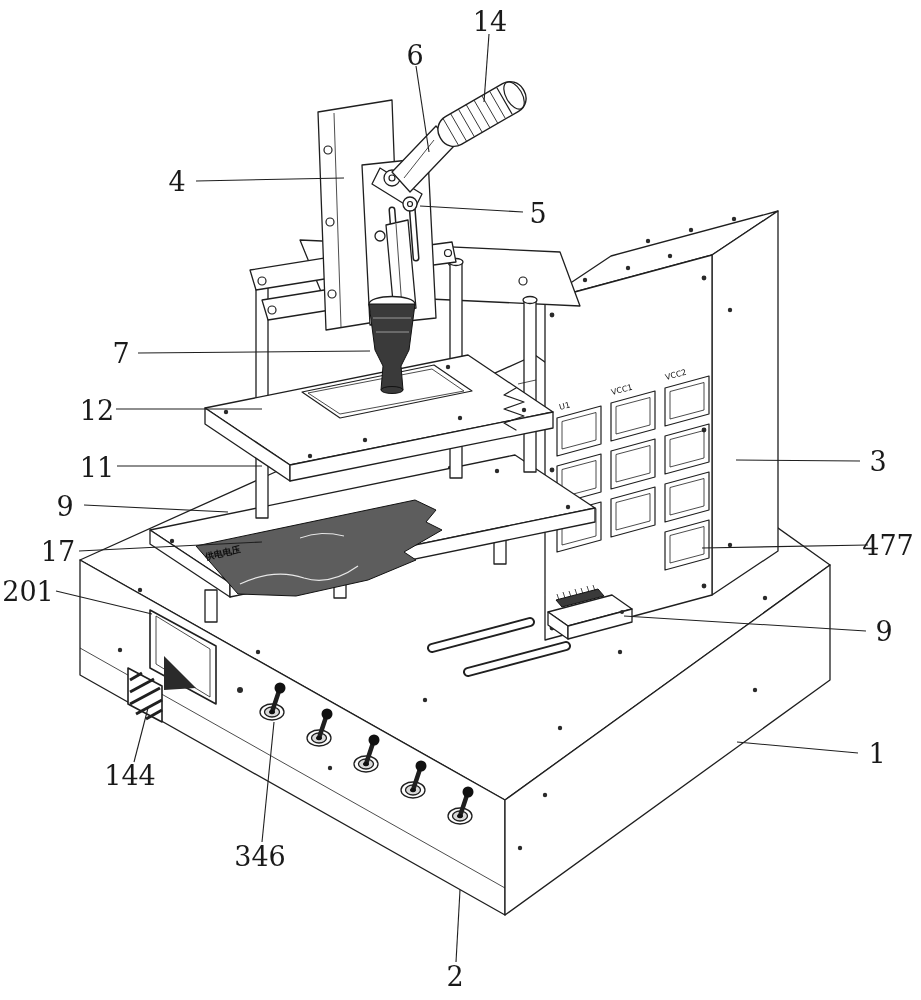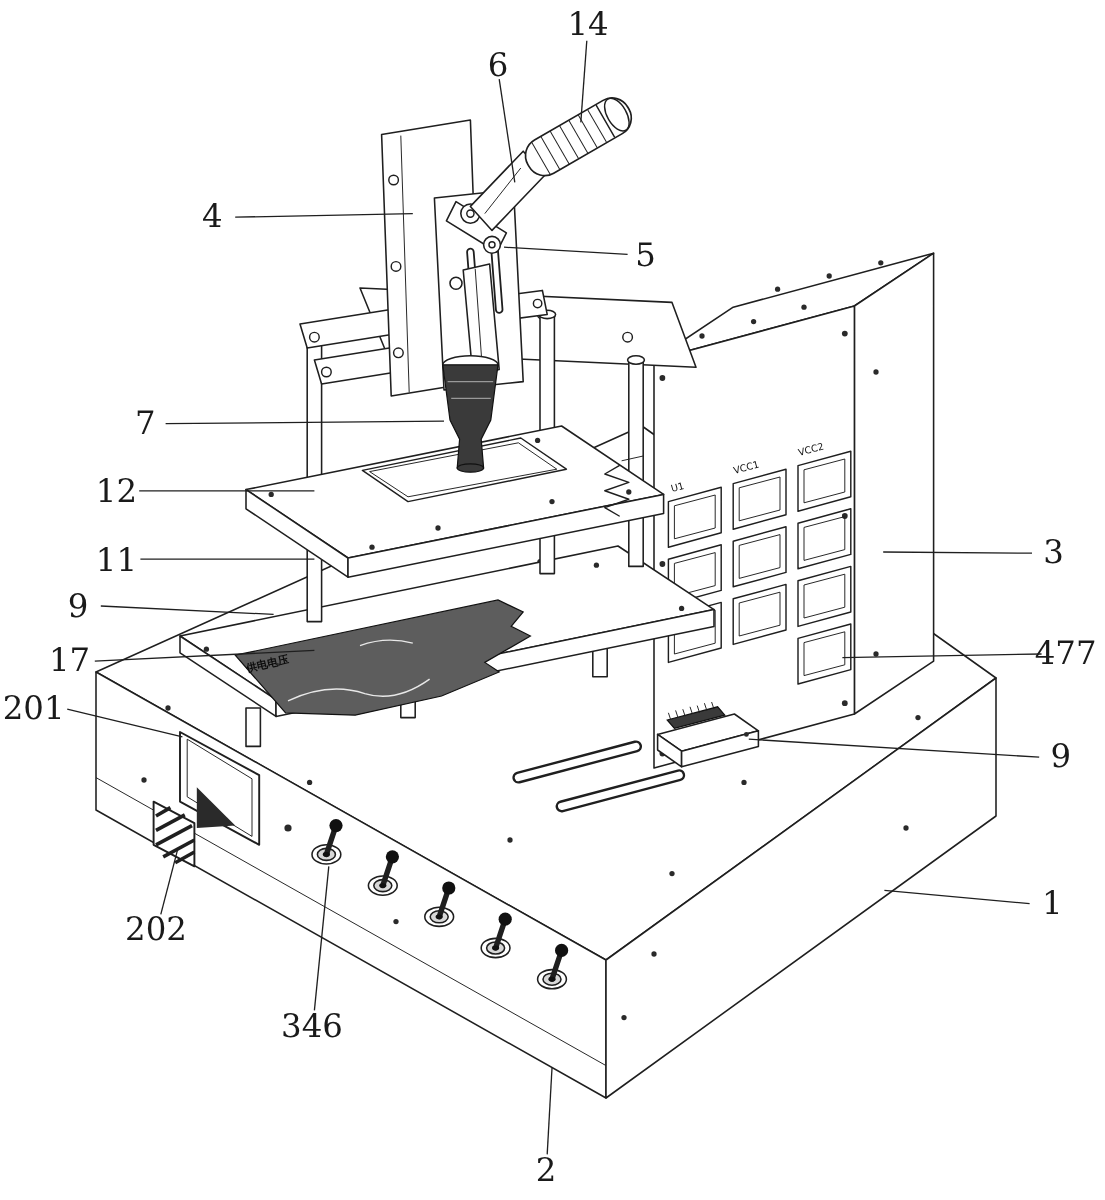--- a/index.html
+++ b/index.html
@@ -304,20 +304,20 @@
   <span class="ref-label" style="left:490px;top:21px">14</span>
   <span class="ref-label" style="left:415px;top:55px">6</span>
   <span class="ref-label" style="left:177px;top:181px">4</span>
   <span class="ref-label" style="left:538px;top:213px">5</span>
   <span class="ref-label" style="left:121px;top:353px">7</span>
   <span class="ref-label" style="left:97px;top:410px">12</span>
   <span class="ref-label" style="left:97px;top:467px">11</span>
   <span class="ref-label" style="left:65px;top:506px">9</span>
   <span class="ref-label" style="left:58px;top:551px">17</span>
   <span class="ref-label" style="left:28px;top:591px">201</span>
-  <span class="ref-label" style="left:130px;top:775px">202</span>
+  <span class="ref-label" style="left:130px;top:775px">144</span>
   <span class="ref-label" style="left:260px;top:856px">346</span>
   <span class="ref-label" style="left:455px;top:976px">2</span>
   <span class="ref-label" style="left:877px;top:753px">1</span>
   <span class="ref-label" style="left:878px;top:461px">3</span>
   <span class="ref-label" style="left:888px;top:545px">477</span>
   <span class="ref-label" style="left:884px;top:631px">9</span>
 </div>
 
 </body></html>

